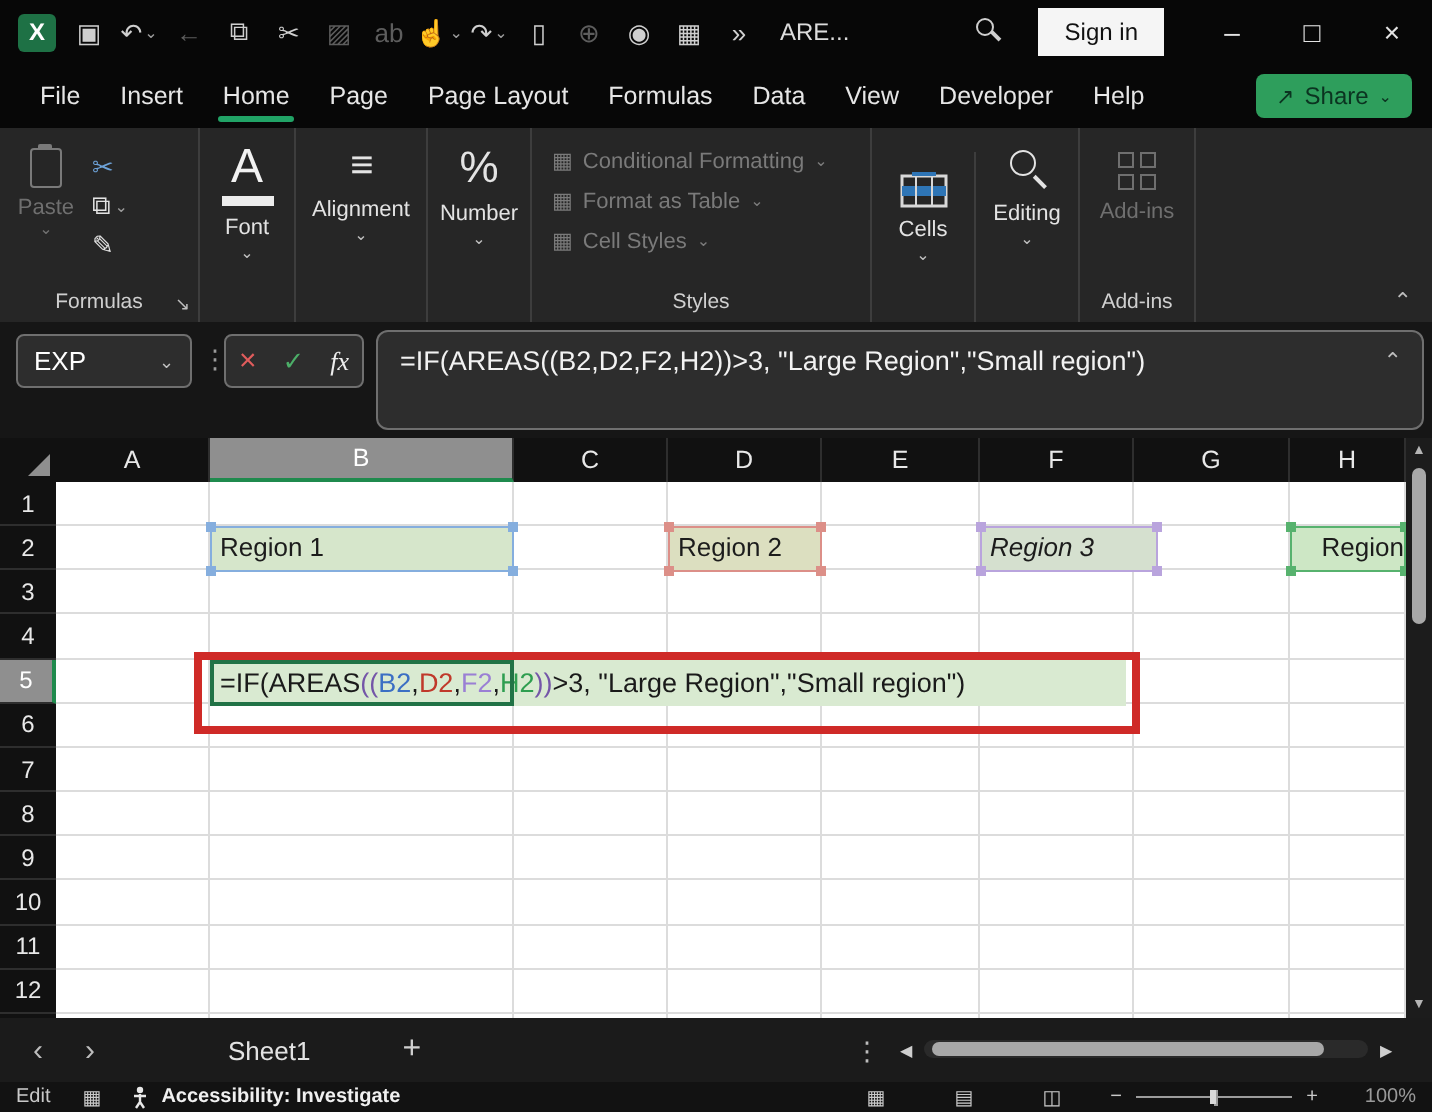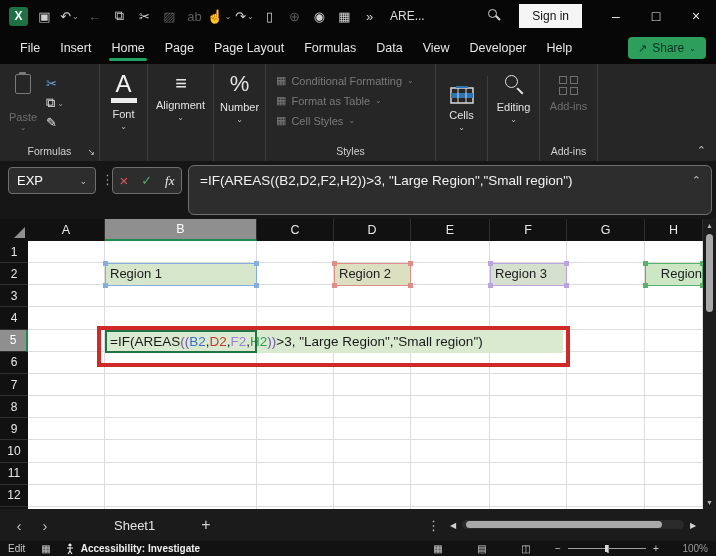--- a/index.html
+++ b/index.html
@@ -200,21 +200,21 @@
       <span class="sic">↗</span>
       <span>Share</span>
       <span class="chev">⌄</span>
     </button>
   </div>
 
   <div class="ribbon">
     <div class="rgroup g-clip">
       <div class="paste-col dim">
         <span class="clip-ic"></span>
-        <span class="lbl" style="font-size:11px;margin-top:17px;">Paste</span>
+        <span class="lbl" style="font-size:11px;margin-top:4px;">Paste</span>
         <span class="chev" style="font-size:8px;">⌄</span>
       </div>
       <div class="cutcopy-col">
         <span class="sic-row" style="color:#6da2d8;">✂</span>
         <span class="sic-row">⧉ <span class="chev" style="font-size:8px;color:#9a9a9a;">⌄</span></span>
         <span class="sic-row">✎</span>
       </div>
       <div class="grouplabel">Formulas</div>
       <span class="launcher">↘</span>
     </div>
@@ -379,21 +379,21 @@
         <span class="hdl bl" style="background: rgb(133, 174, 222);"></span>
         <span class="hdl br" style="background: rgb(133, 174, 222);"></span>
       </div>
     <div class="region-cell" style="left: 334px; top: 44px; width: 77px; background: rgb(220, 223, 192); border-color: rgb(220, 143, 136);">
         <div class="rc-label">Region 2</div>
         <span class="hdl tl" style="background: rgb(220, 143, 136);"></span>
         <span class="hdl tr" style="background: rgb(220, 143, 136);"></span>
         <span class="hdl bl" style="background: rgb(220, 143, 136);"></span>
         <span class="hdl br" style="background: rgb(220, 143, 136);"></span>
       </div>
-    <div class="region-cell" style="left: 490px; top: 44px; width: 77px; background: rgb(213, 224, 207); border-color: rgb(185, 164, 221);">
+    <div class="region-cell" style="left: 490px; top: 44px; width: 89px; background: rgb(213, 224, 207); border-color: rgb(185, 164, 221); font-style: italic;">
         <div class="rc-label">Region 3</div>
         <span class="hdl tl" style="background: rgb(185, 164, 221);"></span>
         <span class="hdl tr" style="background: rgb(185, 164, 221);"></span>
         <span class="hdl bl" style="background: rgb(185, 164, 221);"></span>
         <span class="hdl br" style="background: rgb(185, 164, 221);"></span>
       </div>
     <div class="region-cell" style="left: 645px; top: 44px; width: 58px; background: rgb(205, 231, 197); border-color: rgb(87, 178, 110); text-align: right;">
         <div class="rc-label">Region</div>
         <span class="hdl tl" style="background: rgb(87, 178, 110);"></span>
         <span class="hdl tr" style="background: rgb(87, 178, 110);"></span>

